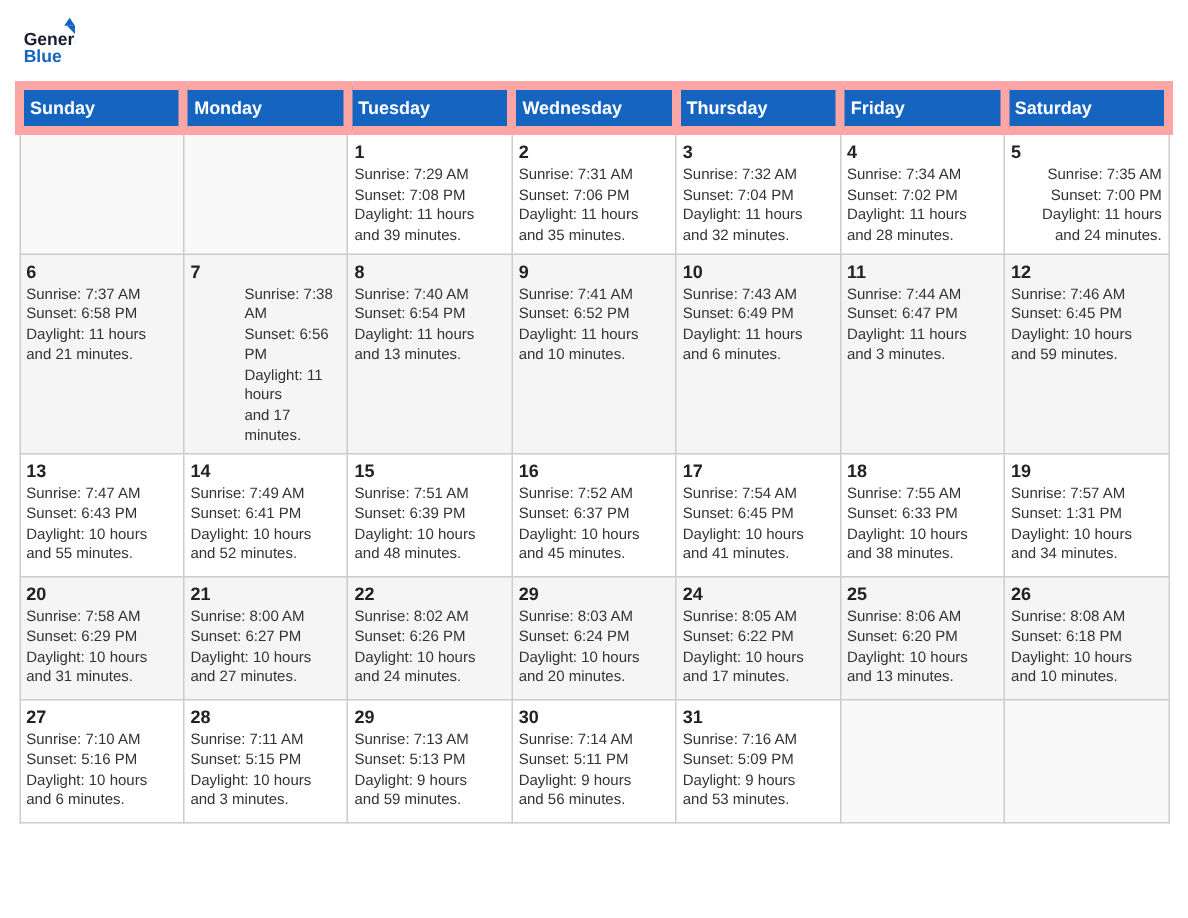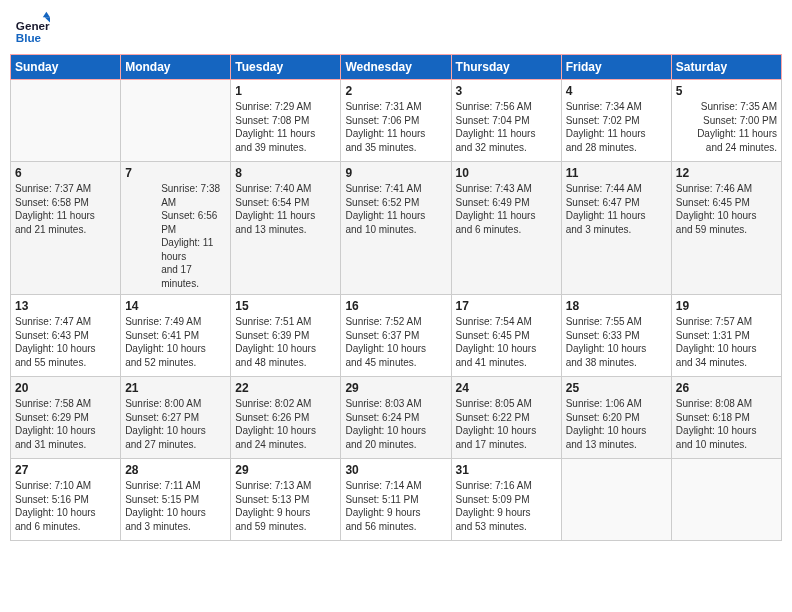--- a/index.html
+++ b/index.html
@@ -45,21 +45,21 @@
       border-collapse: collapse;
       table-layout: fixed;
     }
     thead tr th {
       background: #1565c0;
       color: #fff;
       font-size: 12px;
       font-weight: bold;
       padding: 5px 4px;
       text-align: left;
-      border: 1px solid #fca5a5;
+      border: 6px solid #fca5a5;
     }
     tbody tr td {
       border: 1px solid #ccc;
       vertical-align: top;
       padding: 4px 4px;
       font-size: 10px;
       color: #222;
       height: 82px;
       background: #fff;
     }
@@ -121,21 +121,21 @@
         </td>
         <td>
           <div class="day-num">2</div>
           <div class="day-info" style="white-space: pre-line;">Sunrise: 7:31 AM
 Sunset: 7:06 PM
 Daylight: 11 hours
 and 35 minutes.</div>
         </td>
         <td>
           <div class="day-num">3</div>
-          <div class="day-info" style="white-space: pre-line;">Sunrise: 7:56 AM
+          <div class="day-info" style="white-space: pre-line;">Sunrise: 7:32 AM
 Sunset: 7:04 PM
 Daylight: 11 hours
 and 32 minutes.</div>
         </td>
         <td>
           <div class="day-num">4</div>
           <div class="day-info" style="white-space: pre-line;">Sunrise: 7:34 AM
 Sunset: 7:02 PM
 Daylight: 11 hours
 and 28 minutes.</div>
@@ -281,21 +281,21 @@
         </td>
         <td>
           <div class="day-num">24</div>
           <div class="day-info" style="white-space: pre-line;">Sunrise: 8:05 AM
 Sunset: 6:22 PM
 Daylight: 10 hours
 and 17 minutes.</div>
         </td>
         <td>
           <div class="day-num">25</div>
-          <div class="day-info" style="white-space: pre-line;">Sunrise: 1:06 AM
+          <div class="day-info" style="white-space: pre-line;">Sunrise: 8:06 AM
 Sunset: 6:20 PM
 Daylight: 10 hours
 and 13 minutes.</div>
         </td>
         <td>
           <div class="day-num">26</div>
           <div class="day-info" style="white-space: pre-line;">Sunrise: 8:08 AM
 Sunset: 6:18 PM
 Daylight: 10 hours
 and 10 minutes.</div>

